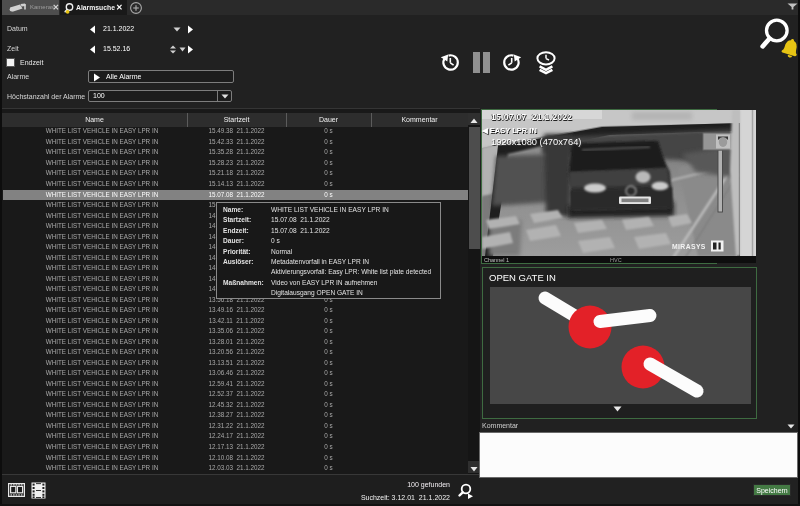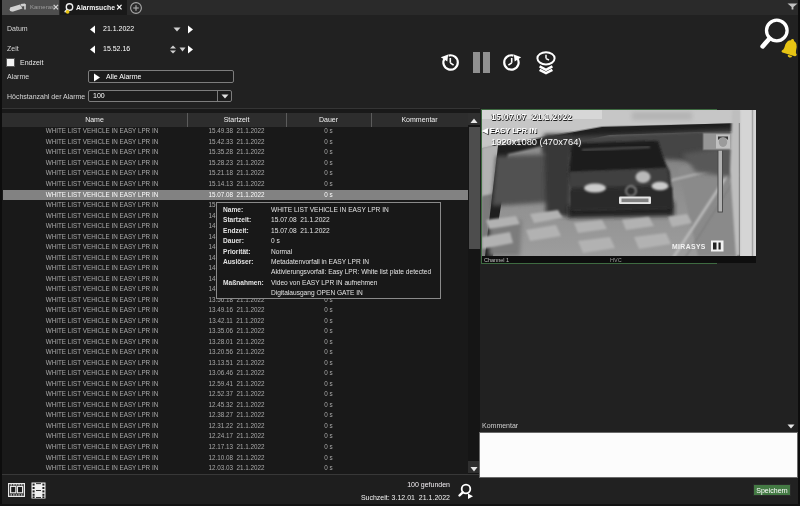--- a/index.html
+++ b/index.html
@@ -516,20 +516,35 @@
     <rect x="0" y="146" width="274" height="7" fill="#0e0e0e"></rect>
     <text x="2" y="151.5" font-family="Liberation Sans,sans-serif" font-size="5.5" fill="#c0c0c0">Channel 1</text>
     <text x="128" y="151.5" font-family="Liberation Sans,sans-serif" font-size="5.5" fill="#9a9a9a">HVC</text>
   </svg>
 
   <div class="abs" style="left:9px;top:2px;font-size:8.5px;font-weight:bold;color:#fff;text-shadow:0.8px 0.8px 0 #222,-0.5px -0.5px 0 #222;letter-spacing:0.3px">15.07.07&nbsp; 21.1.2022</div>
   <div class="abs" style="left:0;top:15.5px;font-size:7.5px;font-weight:bold;color:#fff;text-shadow:0.8px 0.8px 0 #111">◀&nbsp;EASY LPR IN</div>
   <div class="abs" style="left:9px;top:26.5px;font-size:9.3px;color:#fff;text-shadow:0.8px 0.8px 0 #333">1920x1080 (470x764)</div>
  </div>
 
+ <div id="gbox">
+   <div class="abs" style="left:6px;top:4px;font-size:9.5px;color:#fff">OPEN GATE IN</div>
+   <div id="graybox">
+     <svg width="261" height="117" viewBox="0 0 261 117">
+       <line x1="55" y1="11" x2="100" y2="38" stroke="#fcfcfc" stroke-width="13" stroke-linecap="round"></line>
+       <circle cx="100" cy="40" r="21.5" fill="#e32128"></circle>
+       <line x1="110" y1="34.5" x2="160" y2="28.5" stroke="#fcfcfc" stroke-width="13" stroke-linecap="round"></line>
+       <circle cx="153" cy="80" r="21.5" fill="#e32128"></circle>
+       <line x1="160" y1="77" x2="207" y2="104" stroke="#fcfcfc" stroke-width="13" stroke-linecap="round"></line>
+     </svg>
+   </div>
+   <svg class="abs" style="left:130px;top:138px" width="9" height="6" viewBox="0 0 9 6">
+          <polygon points="0.5,0.5 8.5,0.5 4.5,5.5" fill="#e8e8e8"></polygon>
+        </svg>
+ </div>
 
  <div id="kbar">
    <span class="abs" style="left:2px;top:1px;font-size:7px;color:#cfcfcf">Kommentar</span>
    <svg class="abs" style="left:307px;top:3px" width="8" height="5" viewBox="0 0 8 5">
           <polygon points="0.5,0.5 7.5,0.5 4,4.5" fill="#e8e8e8"></polygon>
         </svg>
  </div>
  <div id="karea"></div>
  <div id="savebtn">Speichern</div>
 </div>

